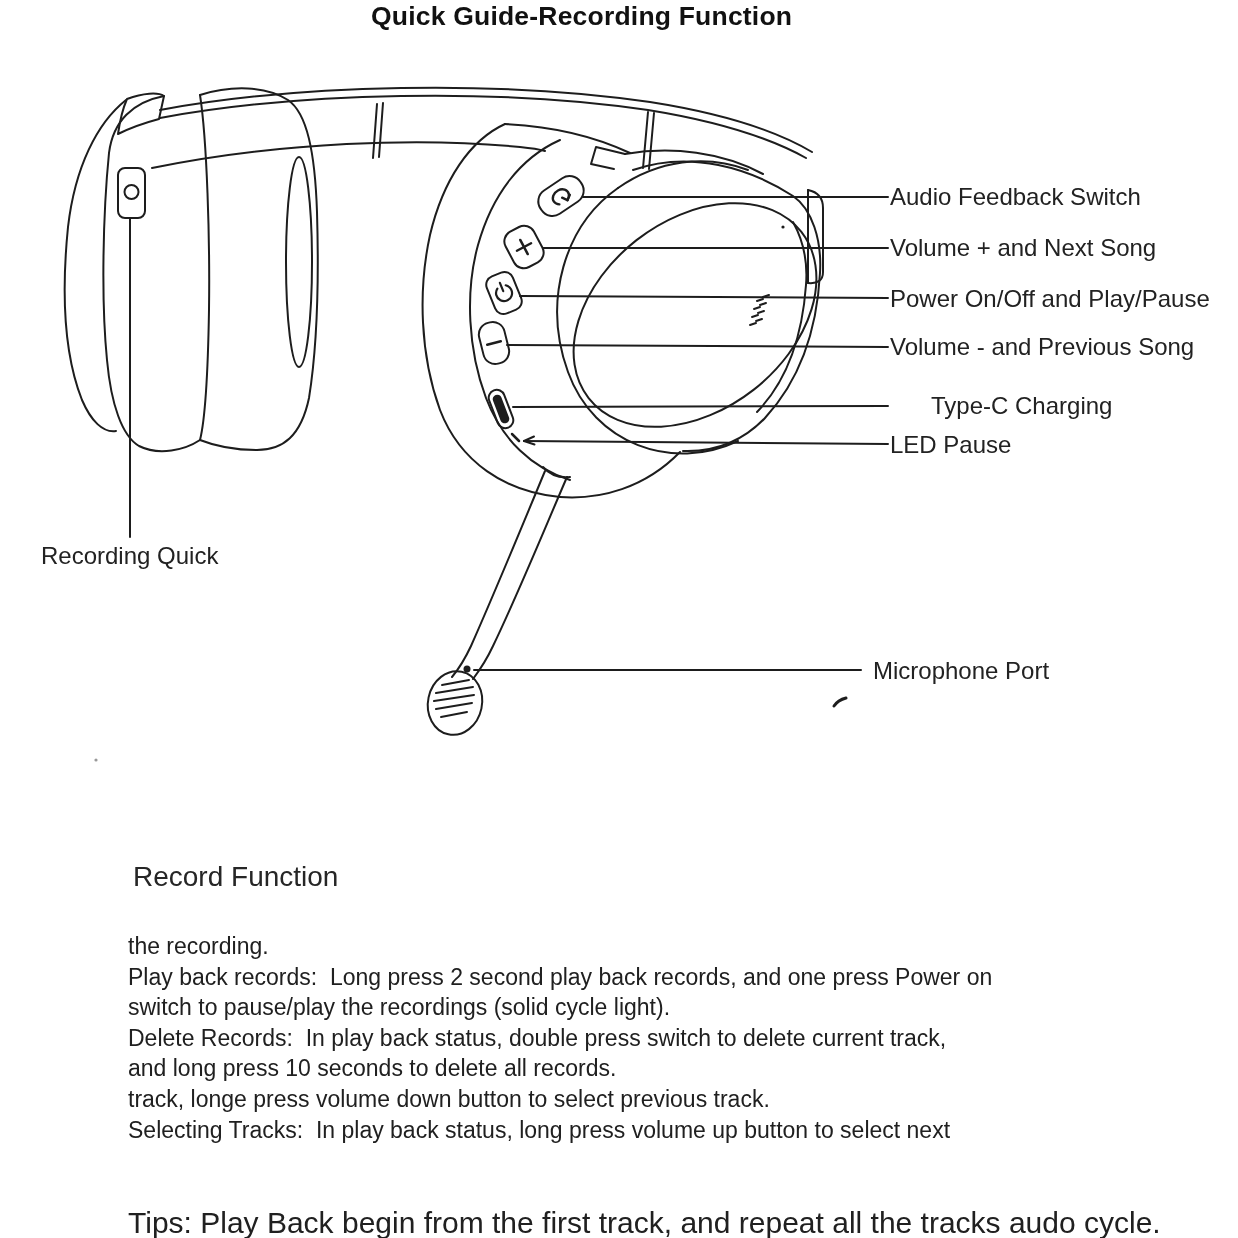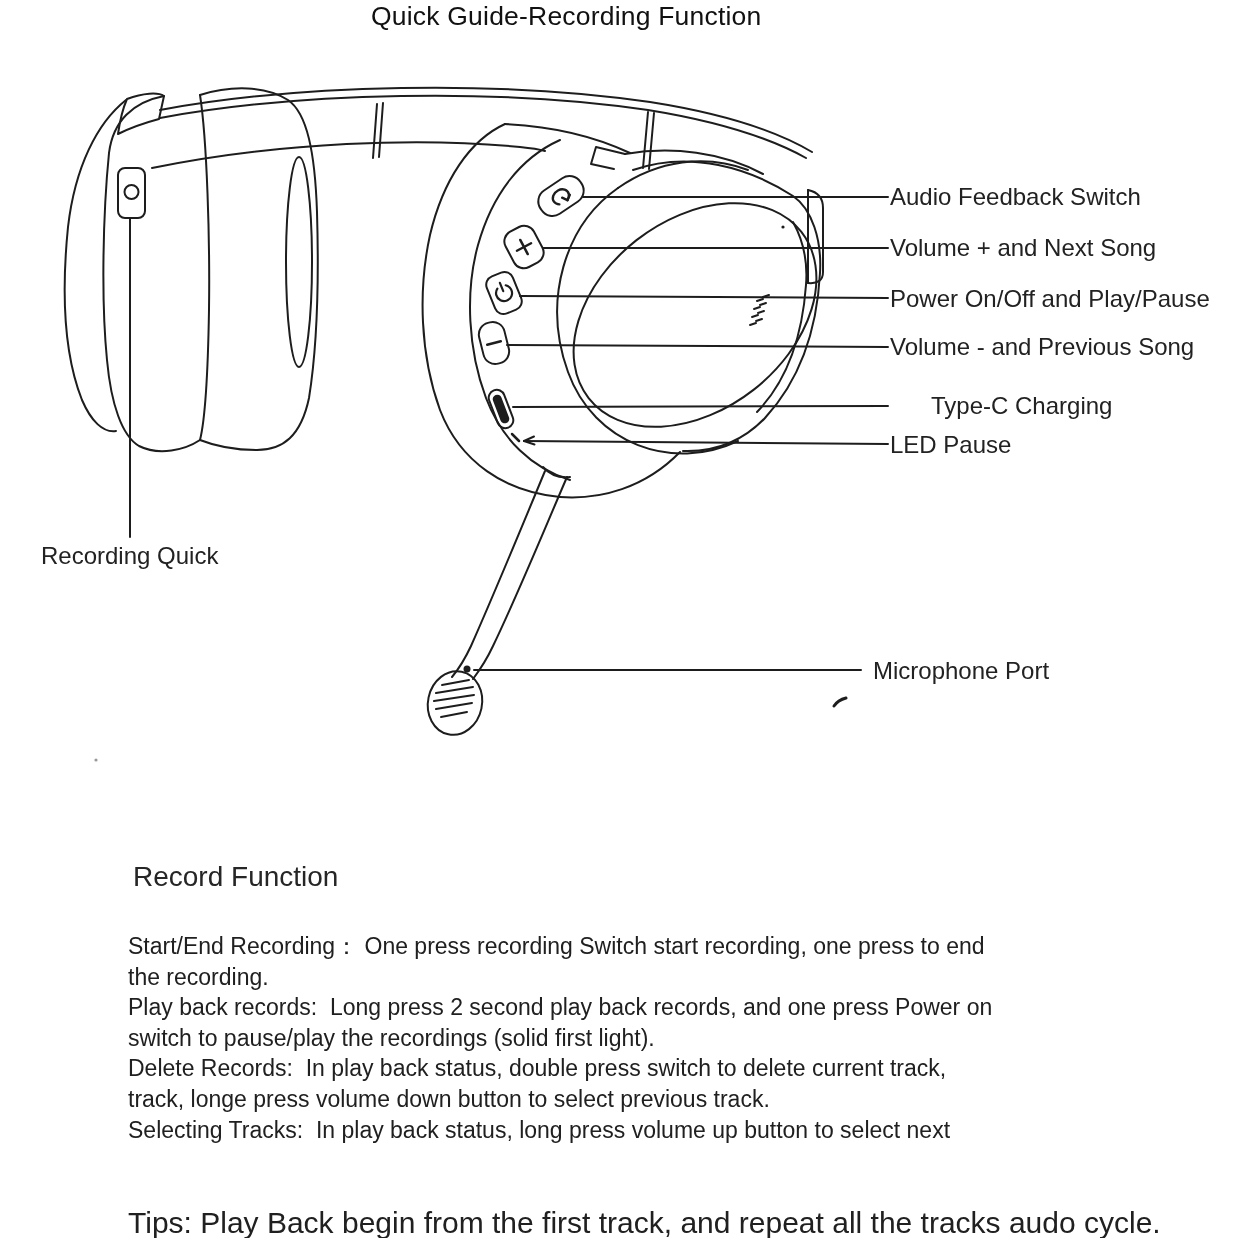--- a/index.html
+++ b/index.html
@@ -6,21 +6,21 @@
   .page{
     position:relative;
     width:1238px;height:1238px;
     background:#ffffff;
     font-family:"Liberation Sans","DejaVu Sans",sans-serif;
     color:#1f1f1f;
     overflow:hidden;
   }
   .title{
     position:absolute;left:371px;top:1px;
-    font-size:26.5px;font-weight:normal;color:#111;
+    font-size:26.5px;font-weight:bold;color:#111;
     letter-spacing:0.2px;white-space:nowrap;
   }
   .diagram-svg{position:absolute;left:0;top:0;}
   .callout{
     position:absolute;font-size:24px;color:#222;
     white-space:nowrap;line-height:24px;
   }
   .section-heading{
     position:absolute;left:133px;top:861px;
     font-size:28px;color:#262626;white-space:nowrap;
@@ -167,24 +167,24 @@
   <div class="callout" style="left:890px;top:287px">Power On/Off and Play/Pause</div>
   <div class="callout" style="left:890px;top:335px">Volume - and Previous Song</div>
   <div class="callout" style="left:931px;top:394px">Type-C Charging</div>
   <div class="callout" style="left:890px;top:433px">LED Pause</div>
   <div class="callout" style="left:41px;top:544px">Recording Quick</div>
   <div class="callout" style="left:873px;top:659px">Microphone Port</div>
 
   <div class="section-heading">Record Function</div>
 
   <div class="body-lines">
-    <div class="body-line">Start/End Recording： One press recording Switch start recording, one press to end</div>
     <div class="body-line">the recording.</div>
     <div class="body-line">Play back records:  Long press 2 second play back records, and one press Power on</div>
-    <div class="body-line">switch to pause/play the recordings (solid first light).</div>
+    <div class="body-line">switch to pause/play the recordings (solid cycle light).</div>
     <div class="body-line">Delete Records:  In play back status, double press switch to delete current track,</div>
+    <div class="body-line">and long press 10 seconds to delete all records.</div>
     <div class="body-line">track, longe press volume down button to select previous track.</div>
     <div class="body-line">Selecting Tracks:  In play back status, long press volume up button to select next</div>
   </div>
 
   <div class="tips-line">Tips: Play Back begin from the first track, and repeat all the tracks audo cycle.</div>
 
 </div>
 
 </body></html>

